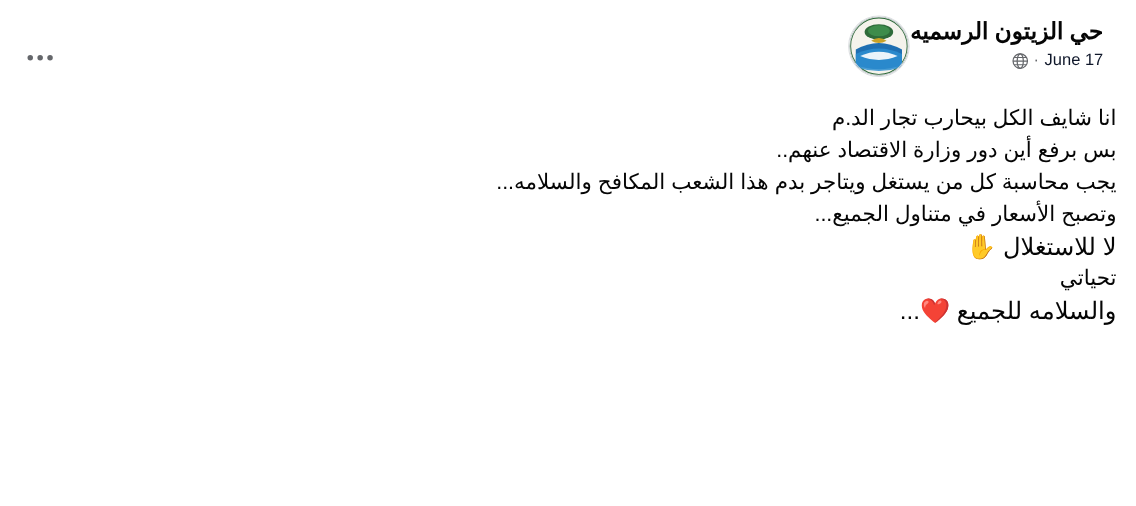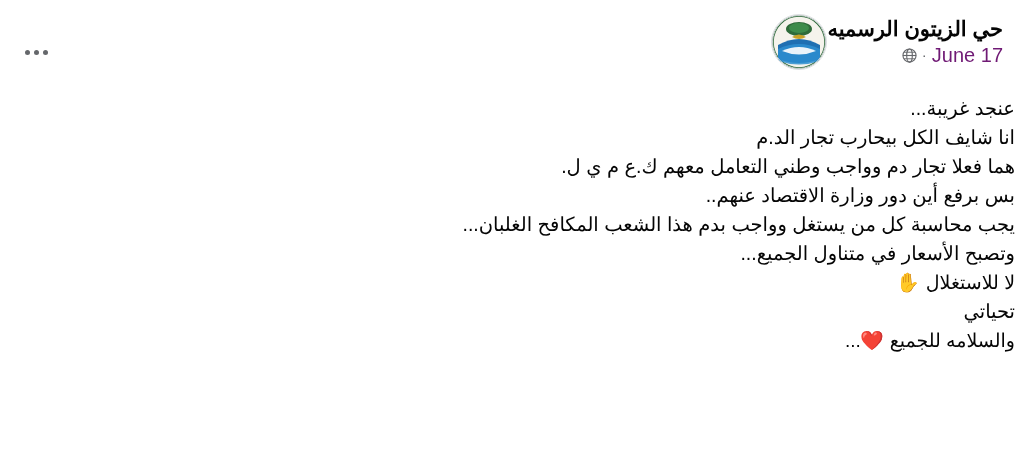--- a/index.html
+++ b/index.html
@@ -60,22 +60,22 @@
   }
   .meta-row {
     display: flex;
     flex-direction: row;
     align-items: center;
     justify-content: flex-start;
     margin-top: 4px;
     gap: 5px;
   }
   .meta-date {
-    font-size: 20px;
-    color: #701a75;
+    font-size: 15px;
+    color: #0f172a;
     line-height: 18px;
   }
   .meta-sep {
     font-size: 15px;
     color: #65676b;
     line-height: 18px;
   }
   .globe-icon {
     width: 15px;
     height: 15px;
@@ -110,21 +110,21 @@
     line-height: 29px;
     color: #050505;
     padding-left: 0;
     padding-right: 0;
   }
   .post-body .line {
     white-space: pre-wrap;
     min-height: 29px;
   }
   .emoji {
-    font-size: 19px;
+    font-size: 22px;
   }
 </style>
 </head>
 <body>
 
 <div class="post">
 
   <div class="post-header">
 
     <div class="avatar">
@@ -159,24 +159,22 @@
     </div>
 
     <div class="menu-dots">
       <i></i>
       <i></i>
       <i></i>
     </div>
   </div>
 
   <div class="post-body">
-    <div class="line">عنجد غريبة...</div>
     <div class="line">انا شايف الكل بيحارب تجار الد.م</div>
-    <div class="line">هما فعلا تجار دم وواجب وطني التعامل معهم ك.ع م ي ل.</div>
     <div class="line">بس برفع أين دور وزارة الاقتصاد عنهم..</div>
-    <div class="line">يجب محاسبة كل من يستغل وواجب بدم هذا الشعب المكافح الغلبان...</div>
+    <div class="line">يجب محاسبة كل من يستغل ويتاجر بدم هذا الشعب المكافح والسلامه...</div>
     <div class="line">وتصبح الأسعار في متناول الجميع...</div>
     <div class="line emoji">لا للاستغلال ✋</div>
     <div class="line">تحياتي</div>
     <div class="line emoji">والسلامه للجميع ❤️...</div>
   </div>
 
 </div>
 
 </body></html>

